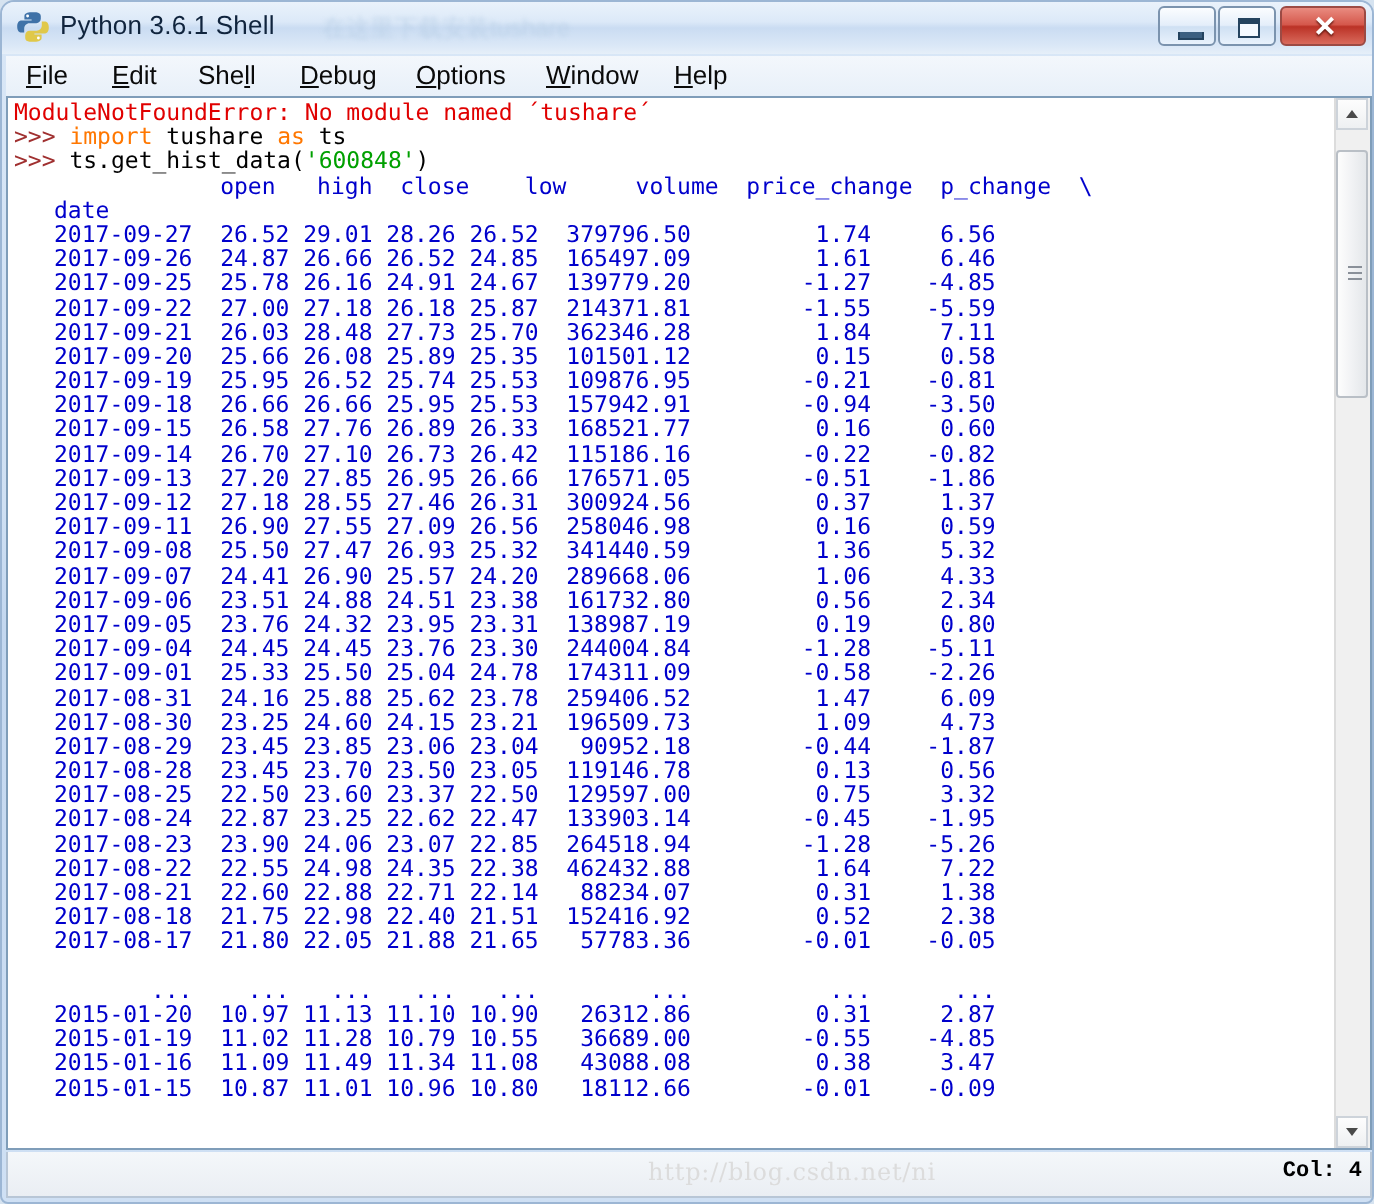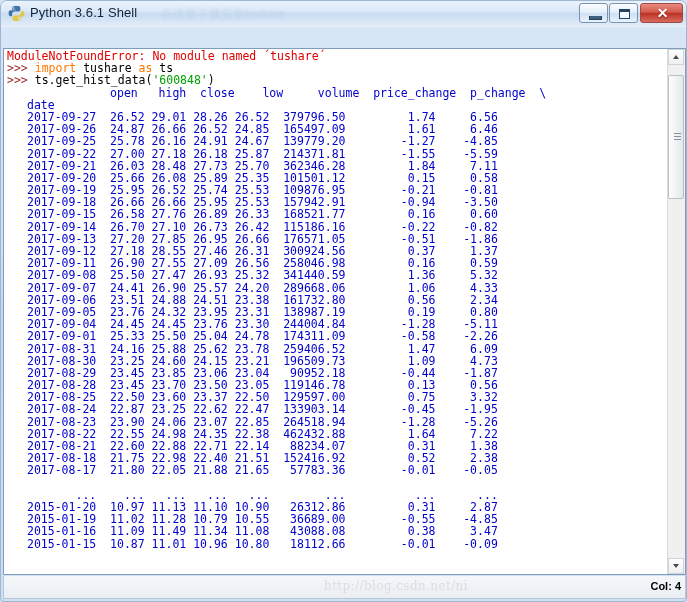--- a/index.html
+++ b/index.html
@@ -151,21 +151,21 @@
     font-size:12px;color:#dcdcdc;white-space:nowrap;
     letter-spacing:.4px;
   }
   #status-ln{
     position:absolute;right:47px;top:4px;
     font-family:"DejaVu Sans Mono","Liberation Mono",monospace;
     font-size:11px;color:#000;white-space:nowrap;font-weight:bold;margin-top:23px;
   }
   #status-col{
     position:absolute;right:4px;top:4px;
-    font-family:Liberation Sans, sans-serif;
+    font-family:Liberation Mono, monospace;
     font-size:11px;color:#000;white-space:nowrap;font-weight:bold;
   }
 </style>
 </head>
 <body>
 
 <div id="window">
 
   <div id="titlebar">
 
@@ -183,20 +183,29 @@
       <span class="glyph"></span>
     </div>
     <div class="winbtn" id="btn-max">
       <span class="glyph"></span>
     </div>
     <div class="winbtn" id="btn-close">
       <span class="glyph">✕</span>
     </div>
   </div>
 
+  <div id="menubar">
+    <div class="menu-item" id="m0" style="left:10px"><u>F</u>ile</div>
+    <div class="menu-item" id="m1" style="left:53px"><u>E</u>dit</div>
+    <div class="menu-item" id="m2" style="left:96px">She<u>l</u>l</div>
+    <div class="menu-item" id="m3" style="left:147px"><u>D</u>ebug</div>
+    <div class="menu-item" id="m4" style="left:205px"><u>O</u>ptions</div>
+    <div class="menu-item" id="m5" style="left:270px"><u>W</u>indow</div>
+    <div class="menu-item" id="m6" style="left:334px"><u>H</u>elp</div>
+  </div>
 
   <div id="textframe">
 
     <div id="textarea">
       <div id="codelines"><span class="ln"><span class="c-err">ModuleNotFoundError: No module named ´tushare´</span></span><span class="ln"><span class="c-prompt">&gt;&gt;&gt; </span><span class="c-kw">import</span><span class="c-plain"> tushare </span><span class="c-kw">as</span><span class="c-plain"> ts</span></span><span class="ln"><span class="c-prompt">&gt;&gt;&gt; </span><span class="c-plain">ts.get_hist_data(</span><span class="c-str">'600848'</span><span class="c-plain">)</span></span><span class="ln"><span class="c-out">            open   high  close    low     volume  price_change  p_change  \</span></span><span class="ln"><span class="c-out">date</span></span><span class="ln"><span class="c-out">2017-09-27  26.52 29.01 28.26 26.52  379796.50         1.74     6.56</span></span><span class="ln"><span class="c-out">2017-09-26  24.87 26.66 26.52 24.85  165497.09         1.61     6.46</span></span><span class="ln"><span class="c-out">2017-09-25  25.78 26.16 24.91 24.67  139779.20        -1.27    -4.85</span></span><span class="ln"><span class="c-out">2017-09-22  27.00 27.18 26.18 25.87  214371.81        -1.55    -5.59</span></span><span class="ln"><span class="c-out">2017-09-21  26.03 28.48 27.73 25.70  362346.28         1.84     7.11</span></span><span class="ln"><span class="c-out">2017-09-20  25.66 26.08 25.89 25.35  101501.12         0.15     0.58</span></span><span class="ln"><span class="c-out">2017-09-19  25.95 26.52 25.74 25.53  109876.95        -0.21    -0.81</span></span><span class="ln"><span class="c-out">2017-09-18  26.66 26.66 25.95 25.53  157942.91        -0.94    -3.50</span></span><span class="ln"><span class="c-out">2017-09-15  26.58 27.76 26.89 26.33  168521.77         0.16     0.60</span></span><span class="ln"><span class="c-out">2017-09-14  26.70 27.10 26.73 26.42  115186.16        -0.22    -0.82</span></span><span class="ln"><span class="c-out">2017-09-13  27.20 27.85 26.95 26.66  176571.05        -0.51    -1.86</span></span><span class="ln"><span class="c-out">2017-09-12  27.18 28.55 27.46 26.31  300924.56         0.37     1.37</span></span><span class="ln"><span class="c-out">2017-09-11  26.90 27.55 27.09 26.56  258046.98         0.16     0.59</span></span><span class="ln"><span class="c-out">2017-09-08  25.50 27.47 26.93 25.32  341440.59         1.36     5.32</span></span><span class="ln"><span class="c-out">2017-09-07  24.41 26.90 25.57 24.20  289668.06         1.06     4.33</span></span><span class="ln"><span class="c-out">2017-09-06  23.51 24.88 24.51 23.38  161732.80         0.56     2.34</span></span><span class="ln"><span class="c-out">2017-09-05  23.76 24.32 23.95 23.31  138987.19         0.19     0.80</span></span><span class="ln"><span class="c-out">2017-09-04  24.45 24.45 23.76 23.30  244004.84        -1.28    -5.11</span></span><span class="ln"><span class="c-out">2017-09-01  25.33 25.50 25.04 24.78  174311.09        -0.58    -2.26</span></span><span class="ln"><span class="c-out">2017-08-31  24.16 25.88 25.62 23.78  259406.52         1.47     6.09</span></span><span class="ln"><span class="c-out">2017-08-30  23.25 24.60 24.15 23.21  196509.73         1.09     4.73</span></span><span class="ln"><span class="c-out">2017-08-29  23.45 23.85 23.06 23.04   90952.18        -0.44    -1.87</span></span><span class="ln"><span class="c-out">2017-08-28  23.45 23.70 23.50 23.05  119146.78         0.13     0.56</span></span><span class="ln"><span class="c-out">2017-08-25  22.50 23.60 23.37 22.50  129597.00         0.75     3.32</span></span><span class="ln"><span class="c-out">2017-08-24  22.87 23.25 22.62 22.47  133903.14        -0.45    -1.95</span></span><span class="ln"><span class="c-out">2017-08-23  23.90 24.06 23.07 22.85  264518.94        -1.28    -5.26</span></span><span class="ln"><span class="c-out">2017-08-22  22.55 24.98 24.35 22.38  462432.88         1.64     7.22</span></span><span class="ln"><span class="c-out">2017-08-21  22.60 22.88 22.71 22.14   88234.07         0.31     1.38</span></span><span class="ln"><span class="c-out">2017-08-18  21.75 22.98 22.40 21.51  152416.92         0.52     2.38</span></span><span class="ln"><span class="c-out">2017-08-17  21.80 22.05 21.88 21.65   57783.36        -0.01    -0.05</span></span><span class="ln"></span><span class="ln"><span class="c-out">       ...    ...   ...   ...   ...        ...          ...      ...</span></span><span class="ln"><span class="c-out">2015-01-20  10.97 11.13 11.10 10.90   26312.86         0.31     2.87</span></span><span class="ln"><span class="c-out">2015-01-19  11.02 11.28 10.79 10.55   36689.00        -0.55    -4.85</span></span><span class="ln"><span class="c-out">2015-01-16  11.09 11.49 11.34 11.08   43088.08         0.38     3.47</span></span><span class="ln"><span class="c-out">2015-01-15  10.87 11.01 10.96 10.80   18112.66        -0.01    -0.09</span></span></div>
     </div>
 
     <div id="vscroll">
       <div class="sb-btn" id="sb-up">
         <span class="sb-arrow"></span>

